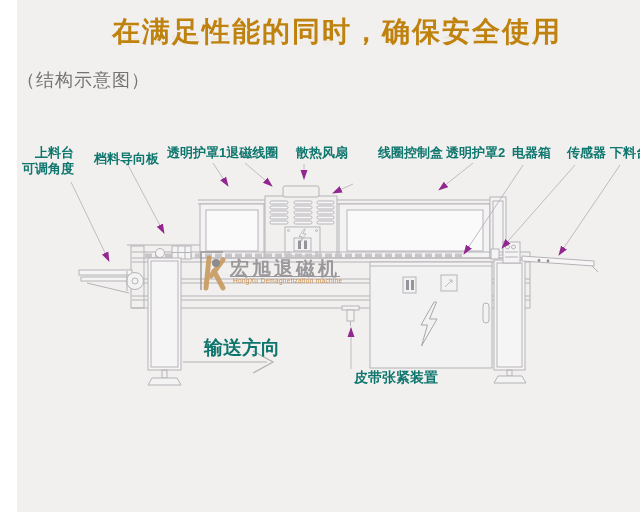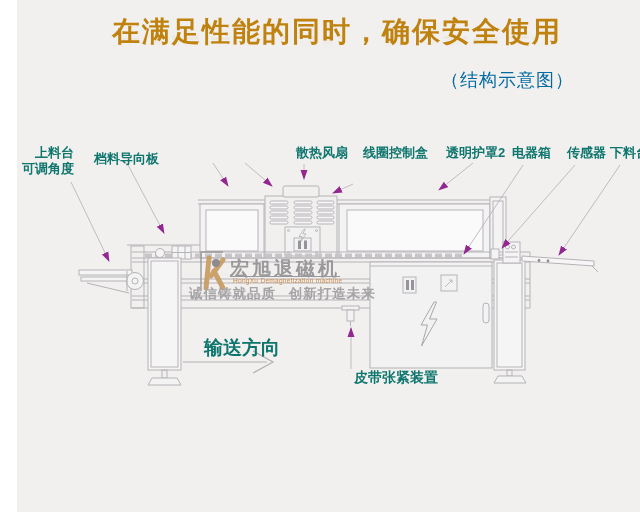--- a/index.html
+++ b/index.html
@@ -17,34 +17,34 @@
   }
   .title-reflection {
     position:absolute; left:0; top:30px; width:640px; text-align:center;
     font-size:28px; font-weight:bold; color:#c0820e; letter-spacing:2px;
     transform:scaleY(-1); opacity:0.16; pointer-events:none;
     -webkit-mask-image:linear-gradient(to bottom, transparent 55%, rgba(0,0,0,.9) 100%);
             mask-image:linear-gradient(to bottom, transparent 55%, rgba(0,0,0,.9) 100%);
     white-space:nowrap;
   }
   .subtitle {
-    position:absolute; left:0; top:68px; width:557px; text-align:right;
-    font-size:18px; color:#0369a1; letter-spacing:1px;
+    position:absolute; left:0; top:68px; width:557px; text-align:left;
+    font-size:18px; color:#737373; letter-spacing:1px;
   }
   
   .plabel {
     position:absolute; font-size:13px; font-weight:600; color:#0f766e;
     white-space:nowrap; line-height:1.15;
   }
   .lbl-feed1      { left:18px;  top:146px; }
   .lbl-feed2      { left:5px;   top:162px; }
   .lbl-guide      { left:77px;  top:152px; }
   .lbl-cover1     { left:150px; top:146px; }
   .lbl-fan        { left:279px; top:146px; }
-  .lbl-ctrl1      { left:346px; top:146px; }
+  .lbl-ctrl1      { left:361px; top:146px; }
   .lbl-ctrl2      { left:336px; top:162px; }
   .lbl-cover2     { left:429px; top:146px; }
   .lbl-ebox       { left:495px; top:146px; }
   .lbl-sensor     { left:550px; top:146px; }
   .lbl-discharge  { left:593px; top:146px; }
   .lbl-direction  { left:187px; top:337px; font-size:19px; }
   .lbl-tensioner  { left:337px; top:369px; font-size:14px; }
   
   .wm-brand {
     position:absolute; left:213px; top:256px; font-size:19px; font-weight:bold;
@@ -243,27 +243,27 @@
 
   <div class="title-wrap">
     <div class="main-title">在满足性能的同时，确保安全使用</div>
   </div>
   <div class="title-reflection">在满足性能的同时，确保安全使用</div>
   <div class="subtitle">（结构示意图）</div>
 
   <div class="plabel lbl-feed1">上料台</div>
   <div class="plabel lbl-feed2">可调角度</div>
   <div class="plabel lbl-guide">档料导向板</div>
+  <div class="plabel lbl-cover1">透明护罩1退磁线圈</div>
   <div class="plabel lbl-fan">散热风扇</div>
   <div class="plabel lbl-ctrl1">线圈控制盒</div>
   <div class="plabel lbl-cover2">透明护罩2</div>
   <div class="plabel lbl-ebox">电器箱</div>
   <div class="plabel lbl-sensor">传感器</div>
   <div class="plabel lbl-discharge">下料台</div>
 
   <div class="plabel lbl-direction">输送方向</div>
   <div class="plabel lbl-tensioner">皮带张紧装置</div>
 
   <div class="wm-brand">宏旭退磁机</div>
   <div class="wm-en">HongXu Demagnetization machine</div>
-  <div class="wm-slogan">诚信铸就品质 创新打造未来</div>
 
 </div>
 
 </body></html>

